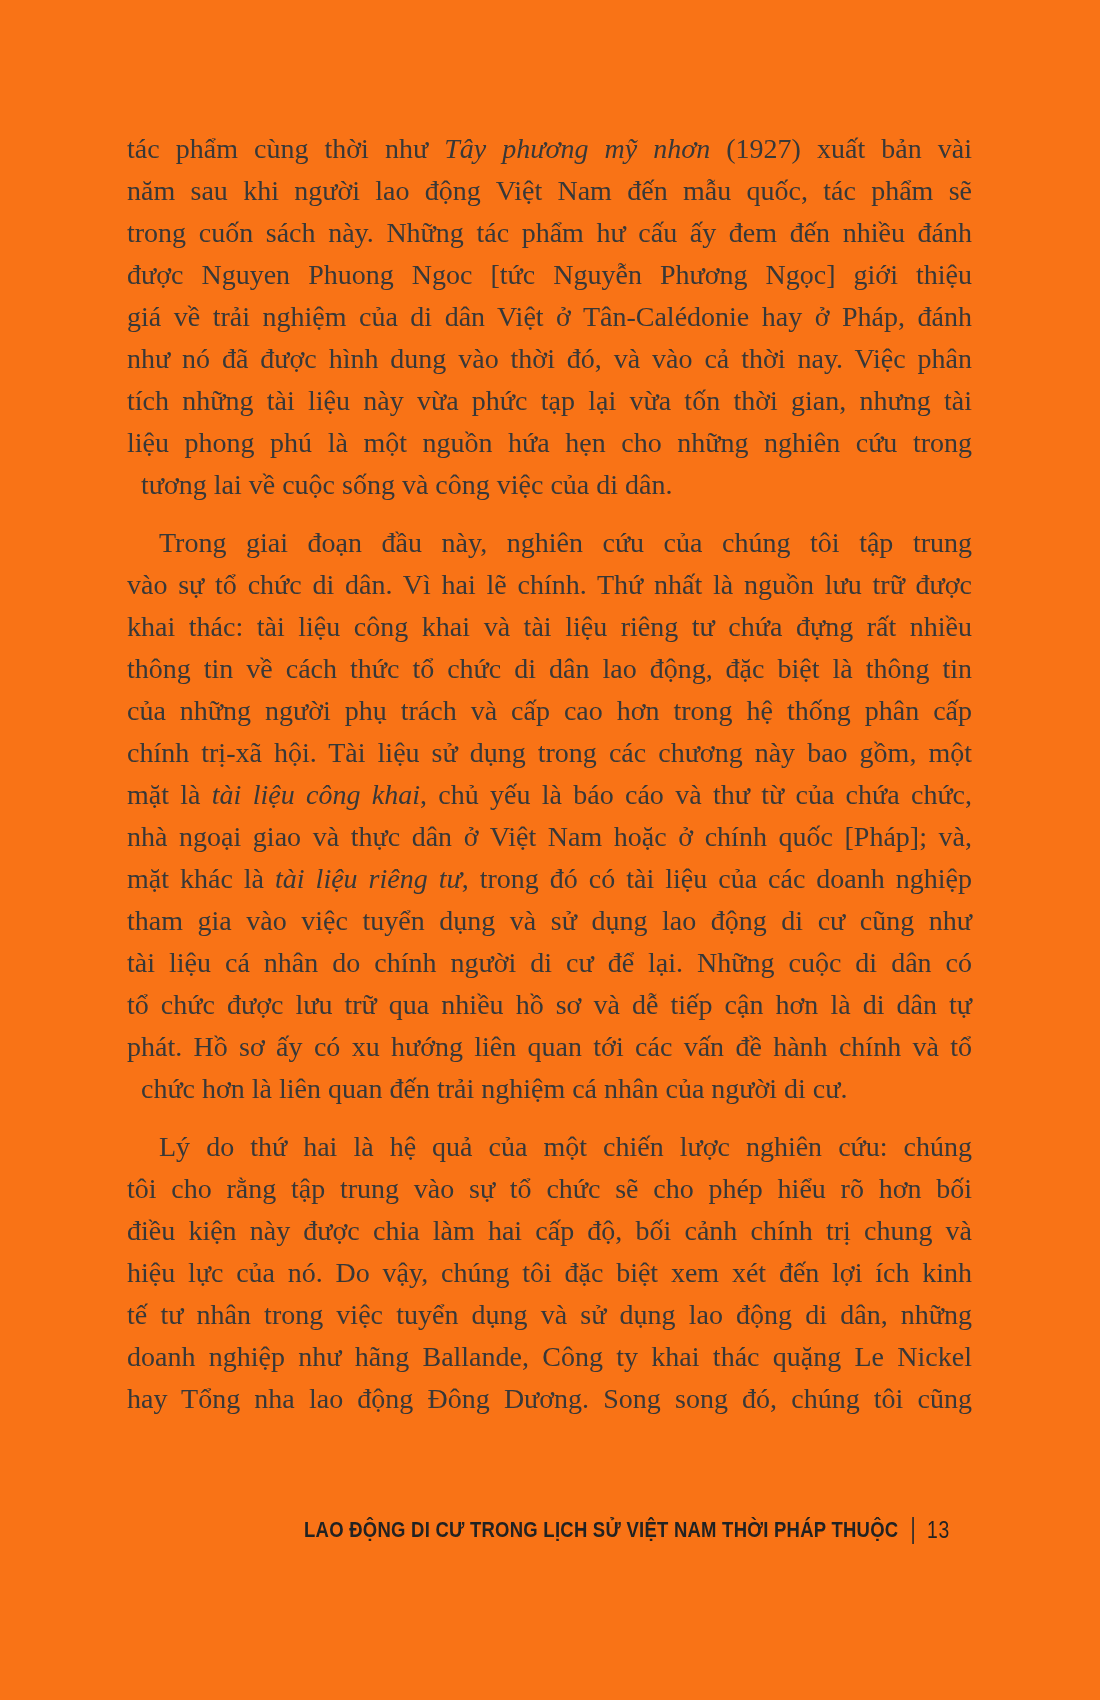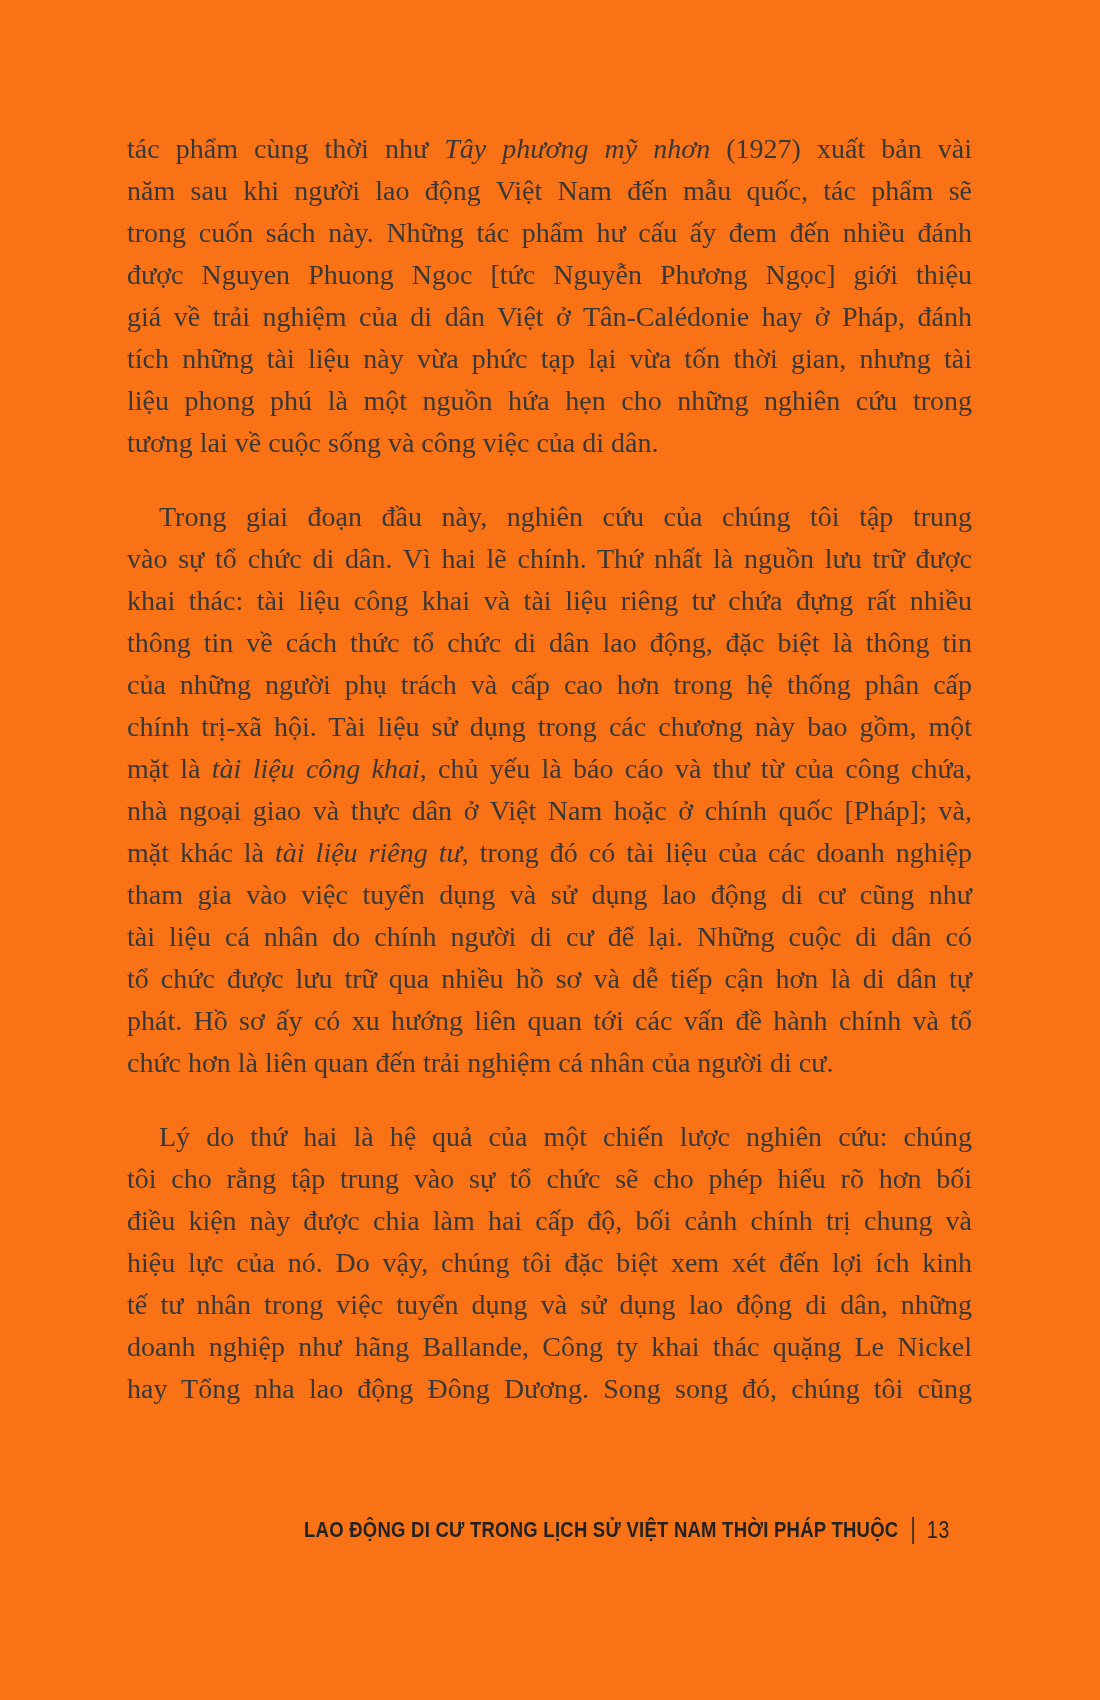--- a/index.html
+++ b/index.html
@@ -25,24 +25,24 @@
     color: #383838;
   }
   .paragraph { margin: 0; }
   .paragraph + .paragraph { margin-top: 16px; }
   .line {
     text-align: justify;
     text-align-last: justify;
   }
   .line.line-last {
     text-align-last: left;
+    margin-left: 14px;
   }
   .paragraph.indented .line:first-child {
     text-indent: 32px;
-    margin-top: 32px;
   }
   .line em { font-style: italic; }
 
   .page-footer {
     position: absolute;
     top: 1514px;
     right: 150px;
     height: 32px;
     display: flex;
     align-items: center;
@@ -74,32 +74,33 @@
 
 <div class="page">
 
   <main class="text-column" style="color: rgb(56, 56, 56);">
       <div class="paragraph">
         <div class="line"><span>tác phẩm cùng thời như </span><em>Tây phương mỹ nhơn</em><span> (1927) xuất bản vài</span></div>
         <div class="line"><span>năm sau khi người lao động Việt Nam đến mẫu quốc, tác phẩm sẽ</span></div>
         <div class="line"><span>trong cuốn sách này. Những tác phẩm hư cấu ấy đem đến nhiều đánh</span></div>
         <div class="line"><span>được Nguyen Phuong Ngoc [tức Nguyễn Phương Ngọc] giới thiệu</span></div>
         <div class="line"><span>giá về trải nghiệm của di dân Việt ở Tân-Calédonie hay ở Pháp, đánh</span></div>
+        <div class="line"><span>như nó đã được hình dung vào thời đó, và vào cả thời nay. Việc phân</span></div>
         <div class="line"><span>tích những tài liệu này vừa phức tạp lại vừa tốn thời gian, nhưng tài</span></div>
         <div class="line"><span>liệu phong phú là một nguồn hứa hẹn cho những nghiên cứu trong</span></div>
         <div class="line line-last"><span>tương lai về cuộc sống và công việc của di dân.</span></div>
       </div>
       <div class="paragraph indented">
         <div class="line"><span>Trong giai đoạn đầu này, nghiên cứu của chúng tôi tập trung</span></div>
         <div class="line"><span>vào sự tổ chức di dân. Vì hai lẽ chính. Thứ nhất là nguồn lưu trữ được</span></div>
         <div class="line"><span>khai thác: tài liệu công khai và tài liệu riêng tư chứa đựng rất nhiều</span></div>
         <div class="line"><span>thông tin về cách thức tổ chức di dân lao động, đặc biệt là thông tin</span></div>
         <div class="line"><span>của những người phụ trách và cấp cao hơn trong hệ thống phân cấp</span></div>
         <div class="line"><span>chính trị-xã hội. Tài liệu sử dụng trong các chương này bao gồm, một</span></div>
-        <div class="line"><span>mặt là </span><em>tài liệu công khai</em><span>, chủ yếu là báo cáo và thư từ của công chứa,</span></div>
+        <div class="line"><span>mặt là </span><em>tài liệu công khai</em><span>, chủ yếu là báo cáo và thư từ của chứa chức,</span></div>
         <div class="line"><span>nhà ngoại giao và thực dân ở Việt Nam hoặc ở chính quốc [Pháp]; và,</span></div>
         <div class="line"><span>mặt khác là </span><em>tài liệu riêng tư</em><span>, trong đó có tài liệu của các doanh nghiệp</span></div>
         <div class="line"><span>tham gia vào việc tuyển dụng và sử dụng lao động di cư cũng như</span></div>
         <div class="line"><span>tài liệu cá nhân do chính người di cư để lại. Những cuộc di dân có</span></div>
         <div class="line"><span>tổ chức được lưu trữ qua nhiều hồ sơ và dễ tiếp cận hơn là di dân tự</span></div>
         <div class="line"><span>phát. Hồ sơ ấy có xu hướng liên quan tới các vấn đề hành chính và tổ</span></div>
         <div class="line line-last"><span>chức hơn là liên quan đến trải nghiệm cá nhân của người di cư.</span></div>
       </div>
       <div class="paragraph indented">
         <div class="line"><span>Lý do thứ hai là hệ quả của một chiến lược nghiên cứu: chúng</span></div>

